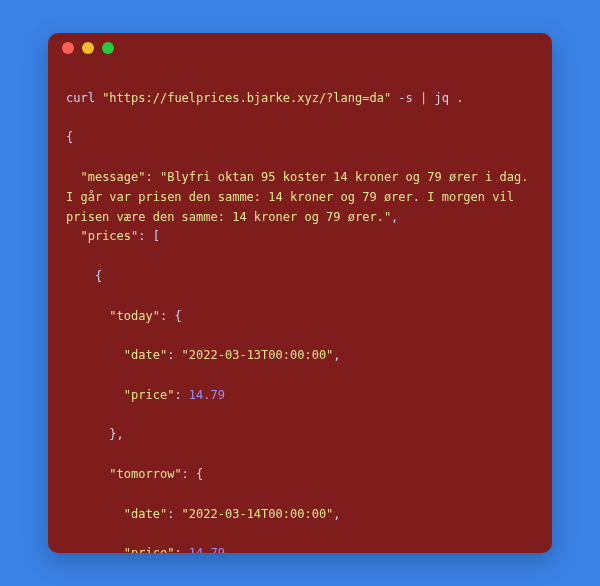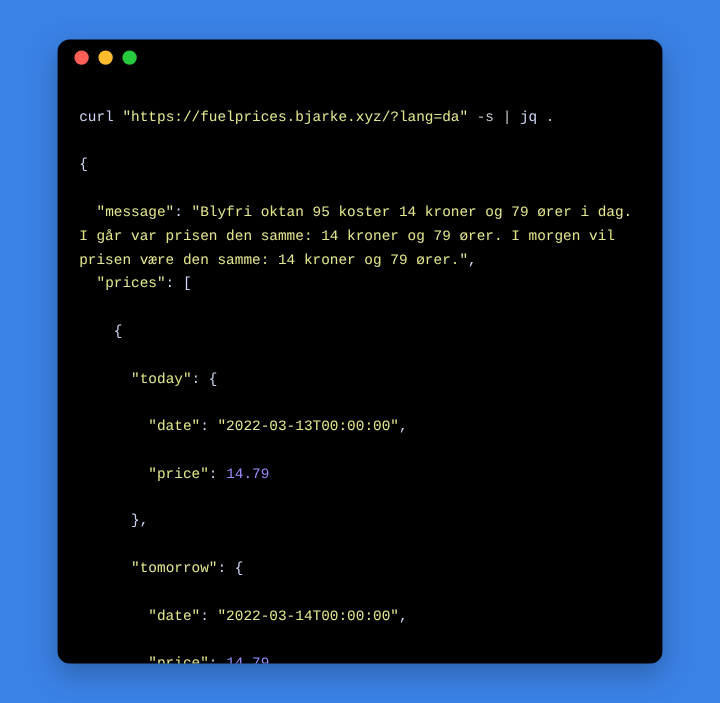--- a/index.html
+++ b/index.html
@@ -6,27 +6,26 @@
   body {
     background: #3b82e6;
     width: 600px;
     height: 586px;
     display: flex;
     align-items: center;
     justify-content: center;
     font-family: "SF Mono", "Monaco", "Menlo", "Consolas", monospace;
   }
   .terminal {
-    background: #000000;
+    background: #7f1d1d;
     width: 504px;
     height: 520px;
     border-radius: 10px;
     overflow: hidden;
     box-shadow: 0 8px 24px rgba(0,0,0,0.25);
-    font-family: Liberation Mono, monospace;
   }
   .titlebar {
     height: 30px;
     display: flex;
     align-items: center;
     padding-left: 14px;
     gap: 8px;
   }
   .dot {
     width: 12px;

